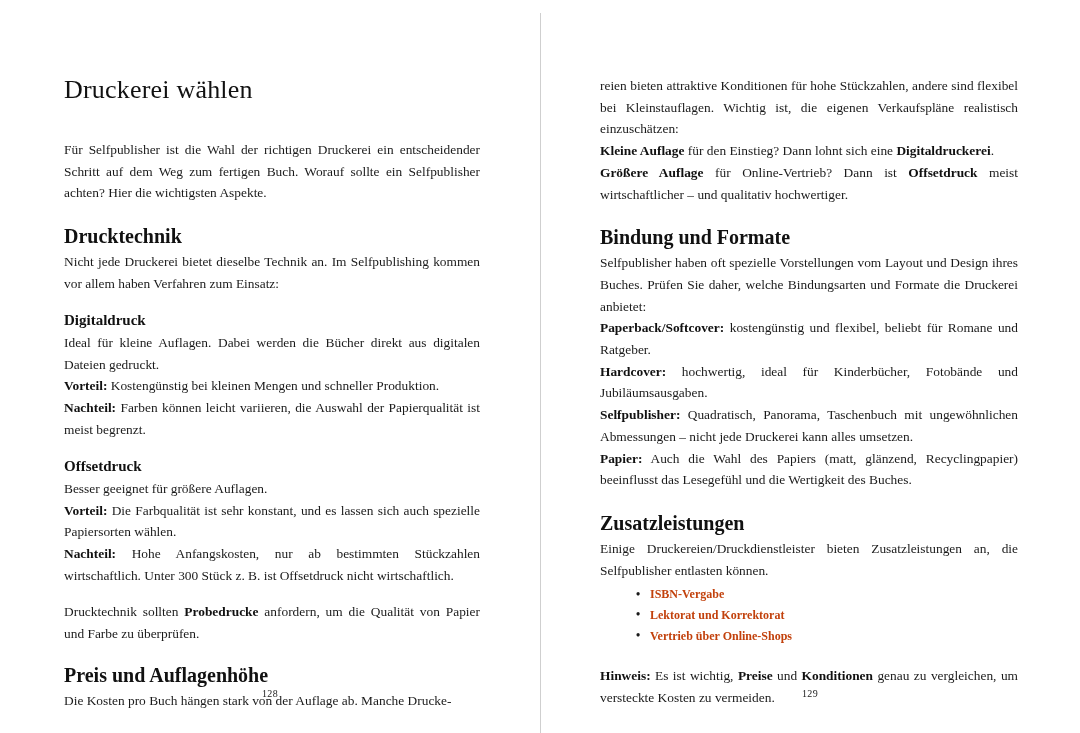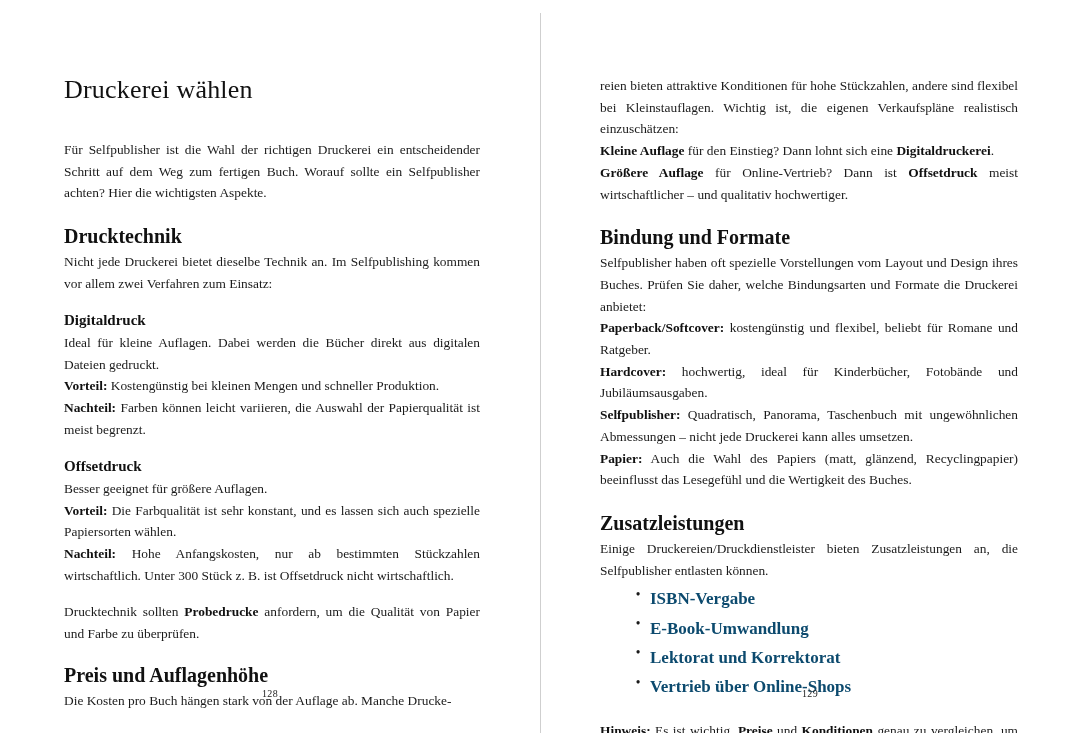--- a/index.html
+++ b/index.html
@@ -92,24 +92,24 @@
   .gap-head { height: 17px; }
 
   b, strong { font-weight: 700; color: #111111; }
 
   ul.bullets {
     margin: 3px 0 0 0;
     padding: 0 0 0 36px;
     list-style: none;
   }
   ul.bullets li {
-    font-size: 17px;
+    font-size: 12px;
     line-height: 1.72;
     font-weight: 700;
-    color: #0c4a6e;
+    color: #c2410c;
     position: relative;
     padding-left: 14px;
   }
   ul.bullets li::before {
     content: "\2022";
     position: absolute;
     left: 0;
     top: -0.5px;
     font-size: 12px;
     font-weight: 700;
@@ -137,21 +137,21 @@
     <div class="text-col">
 
       <h1 class="chapter-title">Druckerei wählen</h1>
 
       <p class="body">Für Selfpublisher ist die Wahl der richtigen Druckerei ein entscheidender Schritt auf dem Weg zum fertigen Buch. Worauf sollte ein Selfpublisher achten? Hier die wichtigsten Aspekte.</p>
 
       <div class="gap-lg"></div>
 
       <h2 class="h-section">Drucktechnik</h2>
 
-      <p class="body">Nicht jede Druckerei bietet dieselbe Technik an. Im Selfpublishing kommen vor allem zwei Verfahren zum Einsatz:</p>
+      <p class="body">Nicht jede Druckerei bietet dieselbe Technik an. Im Selfpublishing kommen vor allem haben Verfahren zum Einsatz:</p>
 
       <div class="gap-md"></div>
 
       <h3 class="h-sub">Digitaldruck</h3>
 
       <p class="body">Ideal für kleine Auflagen. Dabei werden die Bücher direkt aus digitalen Dateien gedruckt.</p>
 
       <p class="body"><b>Vorteil:</b><span> Kostengünstig bei kleinen Mengen und schneller Produktion.</span></p>
 
       <p class="body"><b>Nachteil:</b><span> Farben können leicht variieren, die Auswahl der Papierqualität ist meist begrenzt.</span></p>
@@ -204,21 +204,20 @@
       <p class="body"><b>Papier:</b><span> Auch die Wahl des Papiers (matt, glänzend, Recyclingpapier) beeinflusst das Lesegefühl und die Wertigkeit des Buches.</span></p>
 
       <div class="gap-lg"></div>
 
       <h2 class="h-section">Zusatzleistungen</h2>
 
       <p class="body">Einige Druckereien/Druckdienstleister bieten Zusatzleistungen an, die Selfpublisher entlasten können.</p>
 
       <ul class="bullets">
         <li>ISBN-Vergabe</li>
-        <li>E-Book-Umwandlung</li>
         <li>Lektorat und Korrektorat</li>
         <li>Vertrieb über Online-Shops</li>
       </ul>
 
       <div class="gap-lg"></div>
 
       <p class="body"><b>Hinweis:</b><span> Es ist wichtig, </span><b>Preise</b><span> und </span><b>Konditionen</b><span> genau zu vergleichen, um versteckte Kosten zu vermeiden.</span></p>
     </div>
 
     <div class="folio">129</div>

